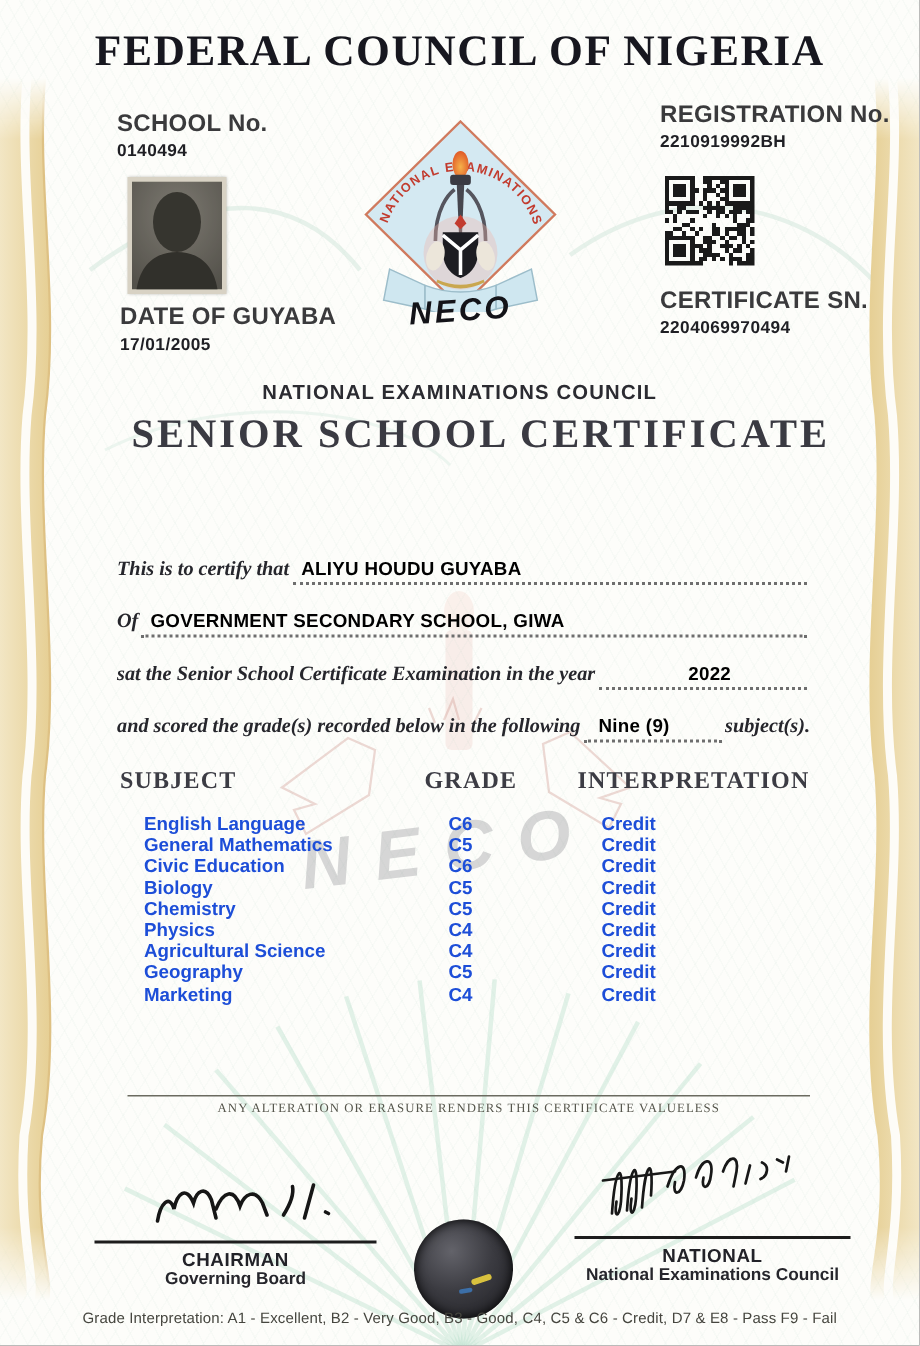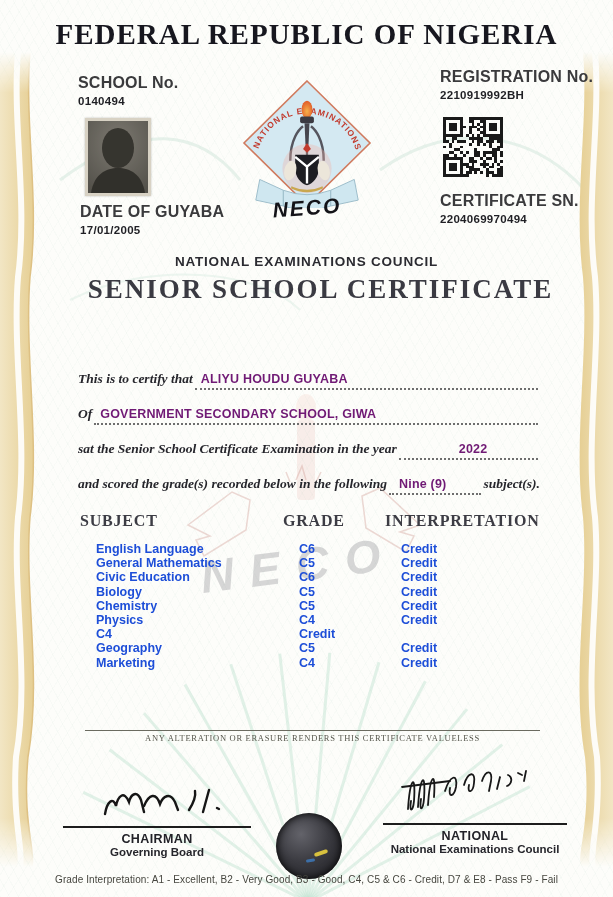--- a/index.html
+++ b/index.html
@@ -31,21 +31,21 @@
   .subtitle{top:254px;left:0;right:0;text-align:center;font-size:13.5px;font-weight:bold;
             letter-spacing:.8px;color:#2b2b31;}
   .cert-title{top:274px;left:0;right:0;text-align:center;font-family:"Liberation Serif",serif;
               font-weight:bold;font-size:27px;letter-spacing:2px;color:#3a3a42;margin-left:28px;}
 
   .certify{top:370px;left:78px;width:462px;}
   .c-row{display:flex;align-items:baseline;margin-bottom:15px;line-height:17px;}
   .c-lbl{font-family:"Liberation Serif",serif;font-style:italic;font-weight:bold;font-size:13.5px;
          color:#26262c;white-space:nowrap;}
   .dotline{flex:1;border-bottom:2px dotted #6e6e6e;display:flex;align-items:baseline;margin:0 2px;min-height:15px;}
-  .c-val{font-size:12.5px;font-weight:bold;color:#701a75;letter-spacing:.2px;white-space:nowrap;}
+  .c-val{font-size:12.5px;font-weight:bold;color:#000000;letter-spacing:.2px;white-space:nowrap;}
   .ml6{margin-left:6px;} .ml10{margin-left:10px;} .ml60{margin-left:60px;}
 
   .results{top:512px;left:80px;width:460px;}
   .t-head{display:grid;grid-template-columns:203px 102px 1fr;margin-bottom:12px;}
   .t-head span{font-family:"Liberation Serif",serif;font-weight:bold;font-size:16px;
                letter-spacing:.8px;color:#3c3c44;}
   .t-row{display:grid;grid-template-columns:203px 102px 1fr;line-height:14.2px;}
   .t-row span{font-size:12.5px;font-weight:bold;color:#1d4ed8;padding-left:16px;}
 
   .watermark{top:538px;left:200px;z-index:1;font-size:46px;font-weight:bold;color:#86868c;
@@ -129,21 +129,21 @@
       <path d="M30,0 C24,70 40,150 30,225 C24,300 40,390 30,465 C24,540 42,625 28,705 C22,770 36,800 32,815" fill="none" stroke="#dec184" stroke-width="1.5"></path>
     </g>
   </svg>
   <svg class="band right" width="46" height="815">
     <g mask="url(#maskL)" transform="translate(46,0) scale(-1,1)">
       <path d="M0,0 L30,0 C24,70 40,150 30,225 C24,300 40,390 30,465 C24,540 42,625 28,705 C22,770 36,800 32,815 L0,815 Z" fill="url(#tanL)"></path>
       <path d="M18,0 C12,70 28,150 18,225 C12,300 28,390 18,465 C12,540 30,625 16,705 C12,770 24,800 20,815" fill="none" stroke="#ffffff" stroke-width="6" stroke-opacity=".9"></path>
     </g>
   </svg>
 
-  <div class="abs title">FEDERAL REPUBLIC OF NIGERIA</div>
+  <div class="abs title">FEDERAL COUNCIL OF NIGERIA</div>
 
   <div class="abs" style="top:74px;left:78px;">
     <div class="lbl">SCHOOL No.</div>
     <div class="val">0140494</div>
   </div>
 
   <div class="abs" style="top:68px;left:440px;">
     <div class="lbl">REGISTRATION No.</div>
     <div class="val">2210919992BH</div>
   </div>
@@ -516,20 +516,21 @@
           <span>Chemistry</span>
           <span>C5</span>
           <span>Credit</span>
         </div>
         <div class="t-row">
           <span>Physics</span>
           <span>C4</span>
           <span>Credit</span>
         </div>
         <div class="t-row">
+          <span>Agricultural Science</span>
           <span>C4</span>
           <span>Credit</span>
         </div>
         <div class="t-row">
           <span>Geography</span>
           <span>C5</span>
           <span>Credit</span>
         </div>
         <div class="t-row">
           <span>Marketing</span>

